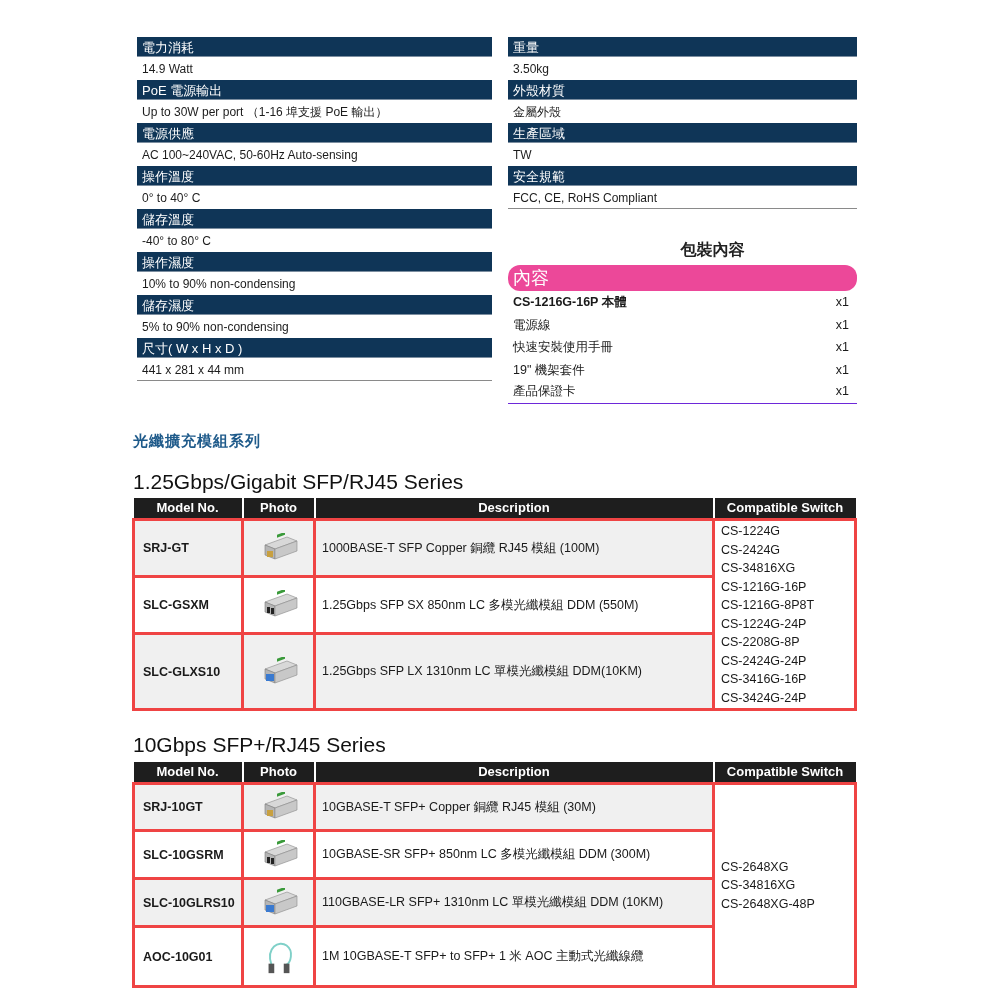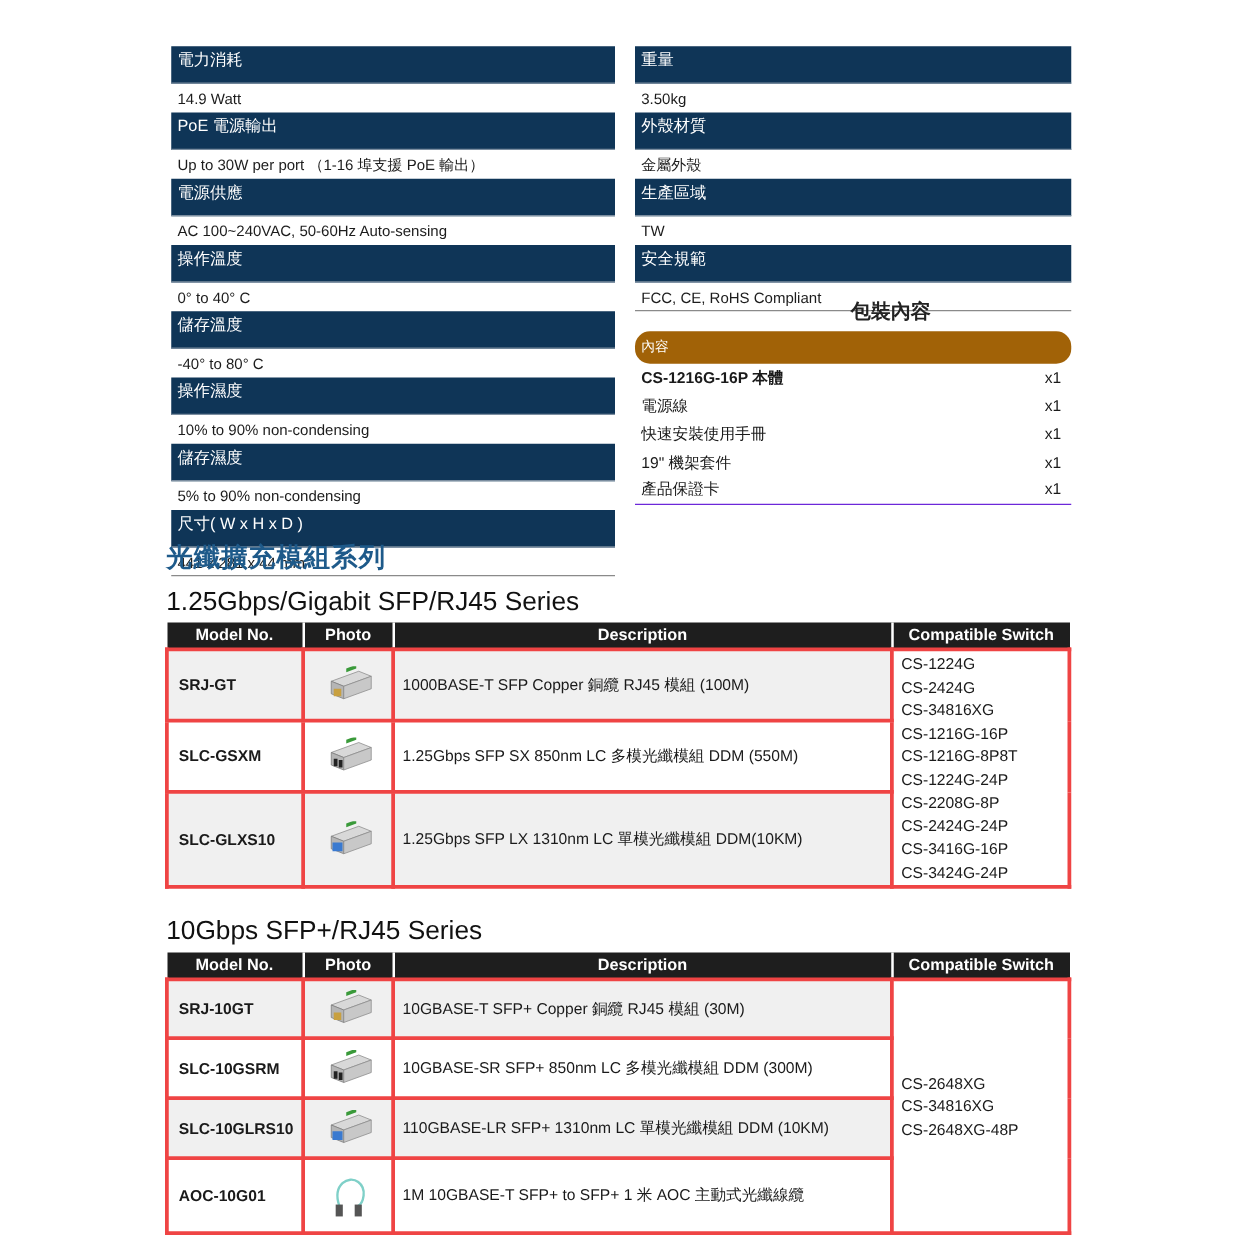--- a/index.html
+++ b/index.html
@@ -4,43 +4,43 @@
 <style>
   * { box-sizing: border-box; margin: 0; padding: 0; }
   html, body { width: 1000px; height: 1000px; background: #ffffff; overflow: hidden; }
   body { font-family: "Liberation Sans", "DejaVu Sans", sans-serif; color: #1a1a1a; position: relative; }
 
   
   .spec-col { position: absolute; top: 37px; }
   .spec-left { left: 137px; width: 355px; }
   .spec-right { left: 508px; width: 349px; }
   .spec-head {
-    height: 30px; background: #0f3557; color: #ffffff;
+    height: 20px; background: #0f3557; color: #ffffff;
     font-size: 13px; line-height: 22px; padding-left: 5px;
     border-bottom: 1px solid #7c8ea0;
   }
   .spec-val {
     height: 23px; font-size: 12px; line-height: 24px; padding-left: 5px;
     color: #1c1c1c;
   }
   .spec-val.last { border-bottom: 1px solid #8a8a8a; }
 
   
   .pkg { position: absolute; left: 508px; top: 237px; width: 349px; }
   .pkg-title { text-align: center; font-size: 16px; font-weight: bold; height: 28px; line-height: 26px; color: #222; padding-left: 60px; }
   .pkg-head {
-    height: 26px; background: #a16207; color: #fff; font-size: 11px;
+    height: 26px; background: #ec4899; color: #fff; font-size: 18px;
     line-height: 26px; padding-left: 5px; margin-top: 0; border-radius: 12px;
   }
   .pkg-row { display: flex; justify-content: space-between; height: 22.5px; font-size: 12.5px; line-height: 23px; padding: 0 8px 0 5px; }
   .pkg-row .bold { font-weight: bold; }
   .pkg-row.last { border-bottom: 1px solid #6d28d9; align-items: center; }
 
   
-  .section-title { position: absolute; left: 133px; top: 432px; font-size: 21px; font-weight: bold; color: #1e5a8a; letter-spacing: 1px; }
+  .section-title { position: absolute; left: 133px; top: 432px; font-size: 15px; font-weight: bold; color: #1e5a8a; letter-spacing: 1px; }
   .series-title { position: absolute; left: 133px; font-size: 21px; color: #111; }
   .series-1 { top: 470px; }
   .series-2 { top: 733px; }
 
   
   .mod-table { position: absolute; left: 132px; width: 722px; border-collapse: collapse; table-layout: fixed; }
   .mod-table th {
     background: #1e1e1e; color: #ffffff; font-size: 13px; font-weight: bold;
     text-align: center; padding: 0 6px; height: 20px; line-height: 20px;
     border-right: 2px solid #ffffff;

